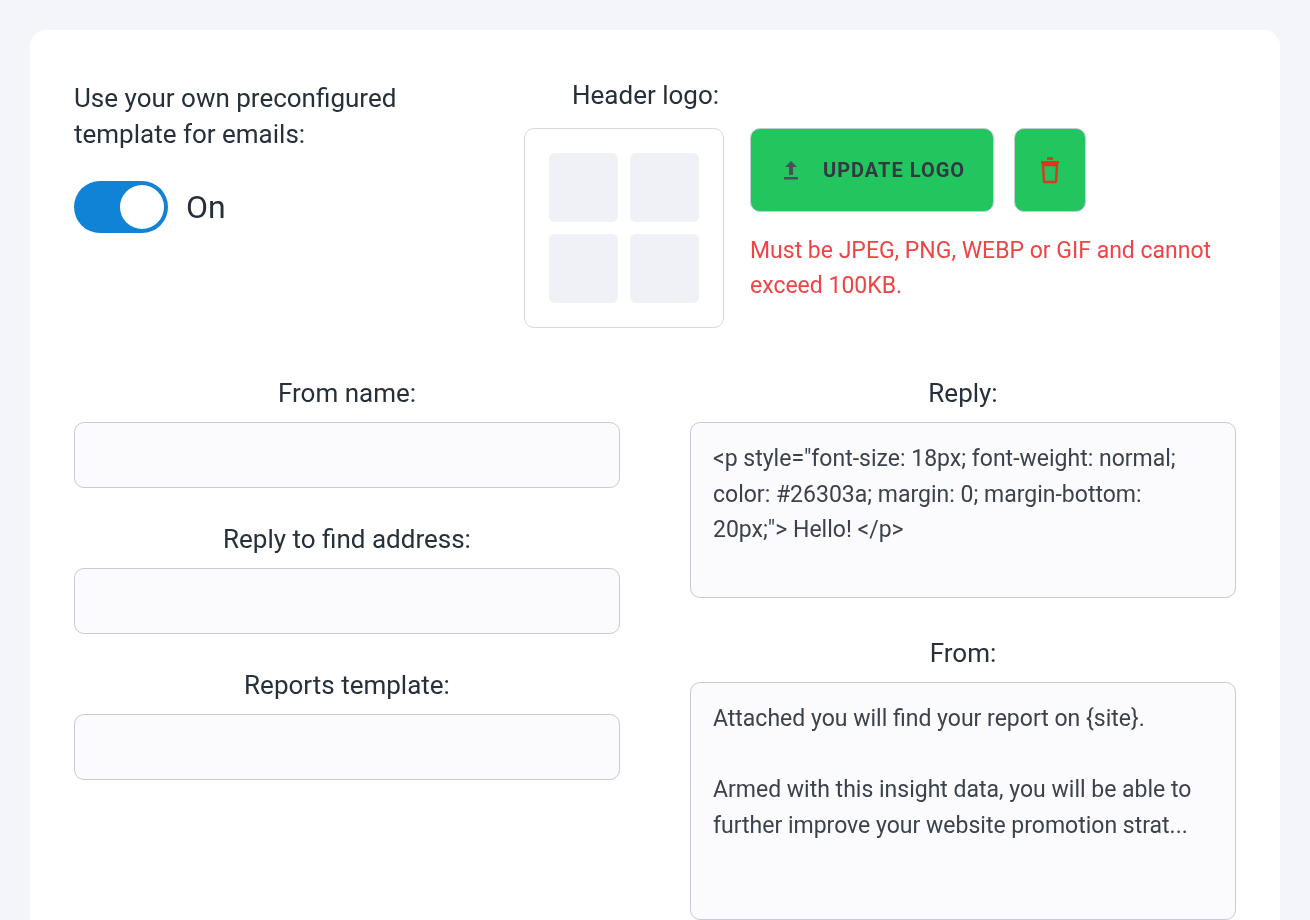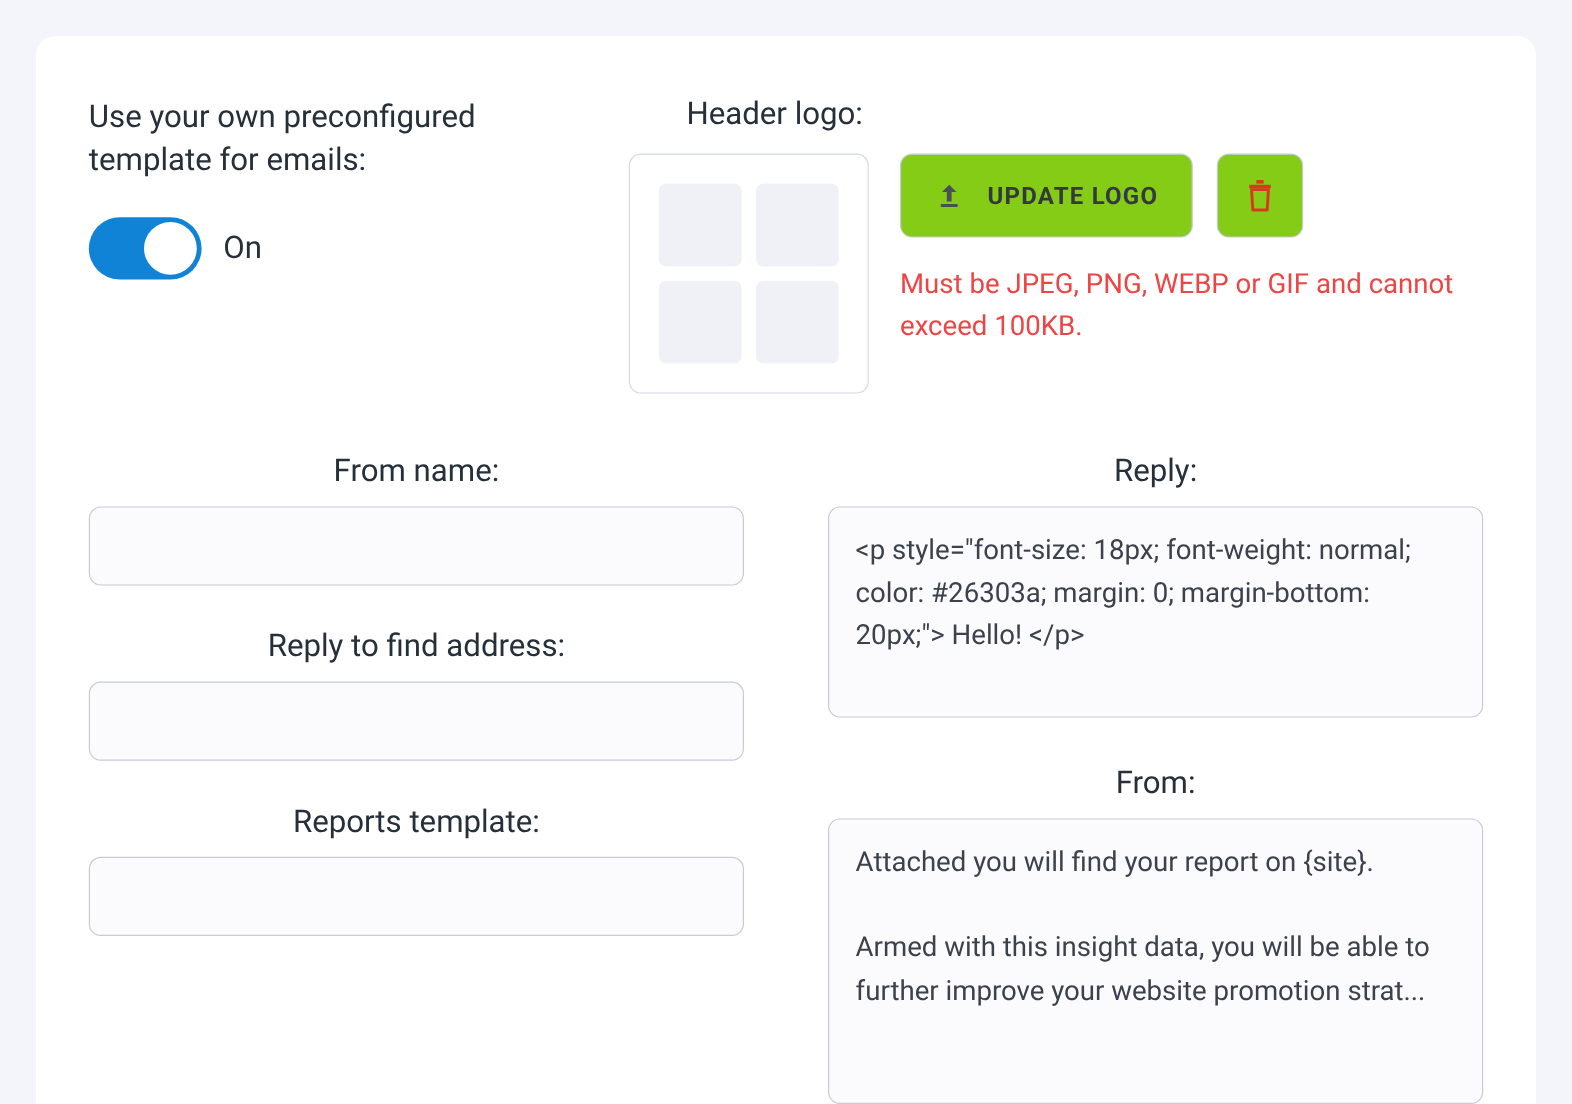--- a/index.html
+++ b/index.html
@@ -46,21 +46,21 @@
     .toggle-knob {
       position: absolute;
       right: 4px;
       top: 4px;
       width: 44px;
       height: 44px;
       background: #fff;
       border-radius: 50%;
     }
     .toggle-label {
-      font-size: 26px;
+      font-size: 32px;
       color: #26303a;
     }
     .logo-section {
       flex: 1;
     }
     .section-label {
       font-size: 26px;
       color: #26303a;
       margin-bottom: 18px;
       margin-left: 48px;
@@ -91,23 +91,23 @@
       flex-direction: column;
       gap: 22px;
     }
     .logo-actions {
       display: flex;
       gap: 20px;
       align-items: stretch;
     }
     .btn {
       border: 1px solid #c7cad7;
-      background: #84cc16;
-      border-radius: 10px;
-      height: 70px;
+      background: #22c55e;
+      border-radius: 10px;
+      height: 84px;
       display: flex;
       align-items: center;
       justify-content: center;
       cursor: pointer;
       font-family: inherit;
     }
     .btn-update {
       padding: 0 28px;
       gap: 20px;
     }

